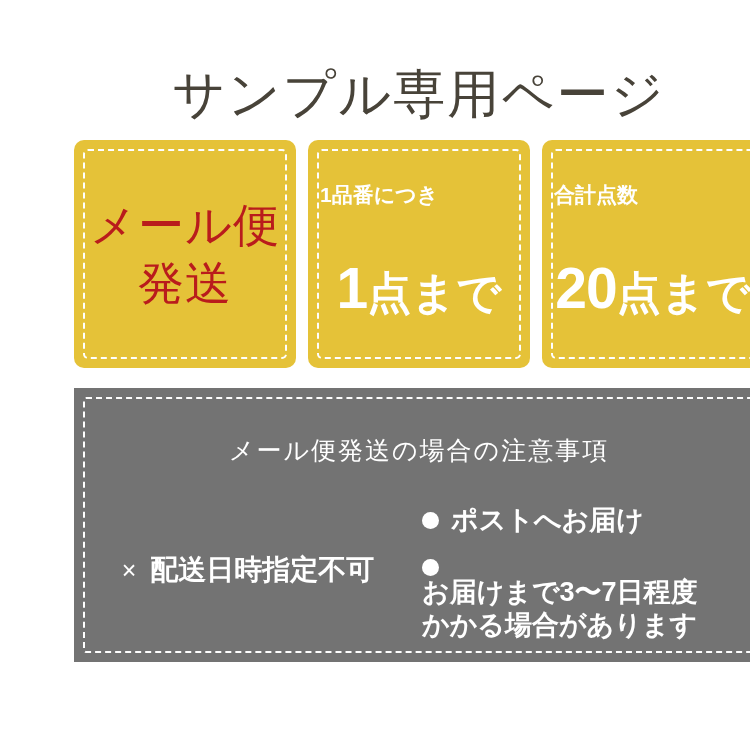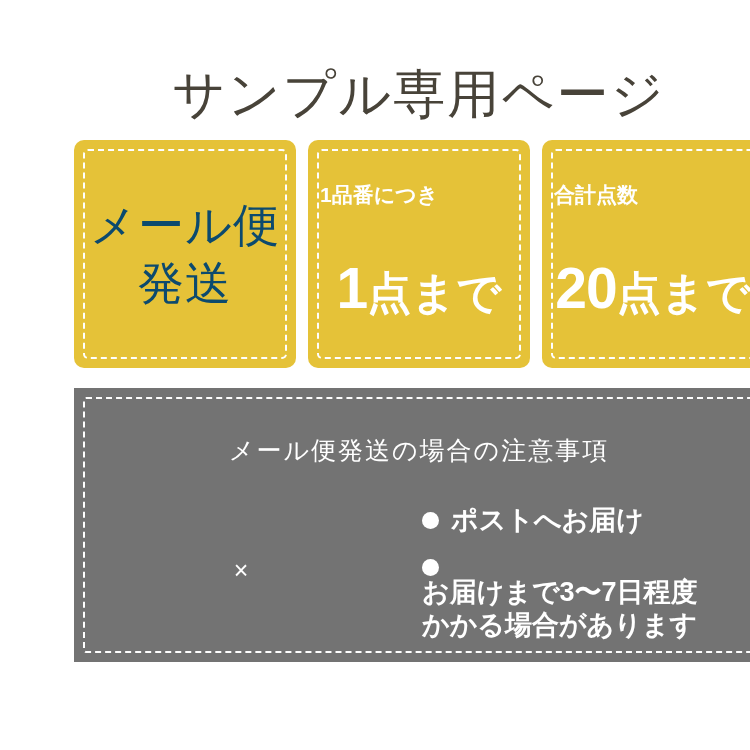--- a/index.html
+++ b/index.html
@@ -68,21 +68,21 @@
     bottom: 9px;
     border: 2px dashed #ffffff;
     border-radius: 5px;
     pointer-events: none;
   }
   .feature-inner {
     position: relative;
     z-index: 2;
     width: 100%;
     text-align: center;
-    color: #0c4a6e;
+    color: #b91c1c;
   }
 
   
   .box-big-line {
     font-size: 46px;
     line-height: 58px;
     font-weight: 400;
     letter-spacing: 1px;
     white-space: nowrap;
   }
@@ -276,20 +276,21 @@
   <div class="notice-panel">
     <span class="dash-frame"></span>
 
     <div class="notice-heading">メール便発送の場合の注意事項</div>
 
     <div class="notice-body">
 
       <div class="notice-left">
         <div class="no-date-line">
           <span class="x-mark">×</span>
+          <span>配送日時指定不可</span>
         </div>
       </div>
 
       <div class="notice-right">
 
         <div class="bullet-item">
           <span class="bullet-dot"></span>
           <span class="bullet-text">ポストへお届け</span>
         </div>
 

